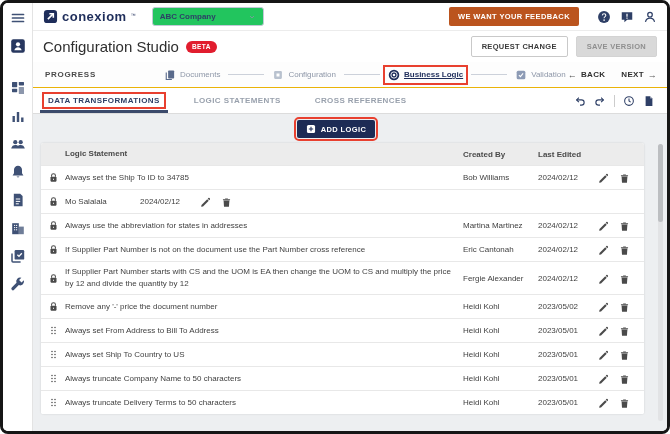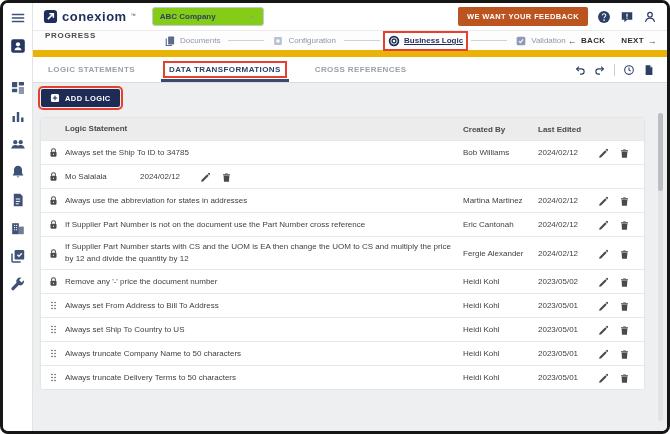--- a/index.html
+++ b/index.html
@@ -17,36 +17,36 @@
 
   
   .main{flex:1;display:flex;flex-direction:column;min-width:0}
 
   
   .topbar{height:28px;display:flex;align-items:center;padding:0 10px;border-bottom:1px solid #ececec;background:#fff;flex-shrink:0}
   .logo{display:flex;align-items:center;gap:4px}
   .logo .icon{width:15px;height:15px}
   .logo-text{font-size:13px;font-weight:bold;color:#1e2d5a;letter-spacing:.5px}
   .logo-mark{font-size:5px;color:#1e2d5a;align-self:flex-start;margin-top:3px}
-  .company{margin-left:16px;width:112px;height:19px;border:1px solid #c2c9d6;border-radius:3px;display:flex;align-items:center;justify-content:space-between;padding:0 7px;font-size:8px;font-weight:bold;color:#2e3f66;background:#84cc16;cursor:pointer}
+  .company{margin-left:16px;width:112px;height:19px;border:1px solid #c2c9d6;border-radius:3px;display:flex;align-items:center;justify-content:space-between;padding:0 7px;font-size:8px;font-weight:bold;color:#2e3f66;background:#22c55e;cursor:pointer}
   .company .icon{width:8px;height:8px;color:#8a93a6}
-  .topbar-right{margin-left:auto;display:flex;align-items:center;gap:9px}
+  .topbar-right{margin-left:auto;display:flex;align-items:center;gap:18px}
   .feedback-btn{background:#bb541e;color:#fff;font-size:7.5px;font-weight:bold;letter-spacing:.4px;border:none;border-radius:2px;padding:5px 9px;cursor:pointer;white-space:nowrap}
   .hicon{background:none;border:none;color:#2e3f66;width:14px;height:14px;cursor:pointer;padding:0}
 
   
   .titlebar{height:31px;display:flex;align-items:center;padding:0 10px;background:#fff;flex-shrink:0}
   .page-title{font-size:15px;color:#2f2f2f;font-weight:400}
   .beta{background:#e11d2e;color:#fff;font-size:6.5px;font-weight:bold;border-radius:8px;padding:2.5px 6px;margin-left:7px;letter-spacing:.4px}
   .titlebar-right{margin-left:auto;display:flex;gap:8px}
   .btn-outline{background:#fff;border:1px solid #c9c9c9;border-radius:2px;font-size:7.5px;font-weight:bold;color:#3a3a3a;padding:5px 10px;letter-spacing:.3px;cursor:pointer;white-space:nowrap}
   .btn-disabled{background:#d9d9d9;border:1px solid #d3d3d3;border-radius:2px;font-size:7.5px;font-weight:bold;color:#8f8f8f;padding:5px 10px;letter-spacing:.3px;cursor:pointer;white-space:nowrap}
 
   
-  .progressbar{height:26px;display:flex;padding:0 12px;border-bottom:7px solid #eab308;background:#fdfdfd;flex-shrink:0}
+  .progressbar{height:26px;display:flex;align-items:center;padding:0 12px;border-bottom:1px solid #eab308;background:#fdfdfd;flex-shrink:0}
   .progress-label{font-size:8px;font-weight:bold;color:#4a4a4a;letter-spacing:.7px}
   .steps{display:flex;align-items:center;margin-left:66px;gap:6px}
   .step{display:flex;align-items:center;gap:4px;cursor:pointer;padding:1px 2px}
   .step .icon{width:12px;height:12px}
   .step-label{font-size:8px;color:#8e97a8;white-space:nowrap}
   .step.done .icon{color:#5a6b8c}
   .step.upcoming .icon{color:#b9c2cf}
   .step[data-name="progress-step-validation"] .icon{color:#8d9bb5}
   .step.active .step-label{color:#1e2d5a;font-weight:bold;text-decoration:underline}
   .connector{width:36px;height:1px;background:#ccd1da}
@@ -61,21 +61,21 @@
   .tab{font-size:8px;font-weight:bold;letter-spacing:.4px;color:#99a1ad;height:100%;display:flex;align-items:center;cursor:pointer;position:relative;background:none;border:none;padding:0}
   .tab.active{color:#2e3f66}
   .tab.active::after{content:"";position:absolute;left:-5px;right:-5px;bottom:0;height:3px;background:#3b4a6b}
   .tab-label{padding:1px 3px}
   .tab-actions{margin-left:auto;display:flex;align-items:center;gap:8px}
   .ticon{background:none;border:none;color:#2e3f66;width:12px;height:12px;padding:0;cursor:pointer}
   .vdiv{width:1px;height:12px;background:#ccc}
 
   
   .content{flex:1;background:#edeff1;padding:6px 0 0 8px;position:relative;overflow:hidden}
-  .content-head{display:flex;justify-content:flex-start;margin-bottom:11px;padding-right:36px}
+  .content-head{display:flex;justify-content:center;margin-bottom:5px;padding-right:36px}
   .add-logic{background:#1d2b55;color:#fff;font-size:7.5px;font-weight:bold;letter-spacing:.4px;border:none;display:flex;align-items:center;gap:5px;padding:4px 9px;border-radius:2px;cursor:pointer}
   .add-logic .icon{width:10px;height:10px}
 
   .table{background:#fff;border-radius:2px;margin-right:23px;box-shadow:0 0 2px rgba(0,0,0,.15);overflow:hidden}
   .thead{display:flex;background:#ececec;height:22px;align-items:center;font-size:8px;font-weight:bold;color:#4a4a4a}
   .trow{display:flex;align-items:center;min-height:24px;border-top:1px solid #e8e8e8;font-size:8px;color:#3f3f3f;background:#fff}
   .col-handle{width:24px;display:flex;justify-content:center;flex-shrink:0}
   .col-handle .icon{width:11px;height:11px;color:#4a4a4a}
   .col-statement{width:398px;padding:4px 10px 4px 0;line-height:1.5;flex-shrink:0}
   .col-created{width:75px;flex-shrink:0}
@@ -222,20 +222,28 @@
             <button class="hicon" data-name="account-button"><span class="icon" data-name="account-icon">
                 <svg viewBox="0 0 16 16" width="100%" height="100%" fill="none" stroke="currentColor" stroke-width="1.4">
                   <circle cx="8" cy="5.4" r="2.6"></circle>
                   <path d="M2.8 13.6c.8-3 2.9-4.3 5.2-4.3s4.4 1.3 5.2 4.3"></path>
                 </svg>
               </span></button>
           </span>
       </div>
     </div>
 
+    <div class="titlebar" data-name="title-bar">
+      <span class="page-title" data-name="page-title">Configuration Studio</span>
+      <span class="beta" data-name="beta-badge">BETA</span>
+      <div class="titlebar-right" data-name="title-bar-actions">
+        <button class="btn-outline" data-name="request-change-button">REQUEST CHANGE</button>
+        <button class="btn-disabled" data-name="save-version-button">SAVE VERSION</button>
+      </div>
+    </div>
 
     <div class="progressbar" data-name="progress-bar">
       <span class="progress-label" data-name="progress-label">PROGRESS</span>
       <div class="steps" data-name="progress-steps">
           <div class="step done" data-name="progress-step-documents">
             <span class="icon" data-name="documents-step-icon">
               <svg viewBox="0 0 16 16" width="100%" height="100%">
                 <rect x="5.5" y="2" width="8" height="10.5" rx="1" fill="currentColor"></rect>
                 <path d="M3 4.5V14h7.5" stroke="currentColor" stroke-width="1.5" fill="none"></path>
               </svg>
@@ -281,25 +289,25 @@
         </button>
         <button class="nav-btn" data-name="next-button">
           <span data-name="next-label">NEXT</span>
           <span class="nav-arrow" data-name="next-arrow-icon">→</span>
         </button>
       </div>
     </div>
 
     <div class="tabsbar" data-name="tabs-bar">
       <div class="tabs" data-name="tabs">
+          <button class="tab active" data-name="tab-data-transformations">
+            <span class="tab-label annotated" data-name="tab-label">DATA TRANSFORMATIONS</span>
+          </button>
           <button class="tab" data-name="tab-logic-statements">
             <span class="tab-label" data-name="tab-label">LOGIC STATEMENTS</span>
-          </button>
-          <button class="tab active" data-name="tab-data-transformations">
-            <span class="tab-label annotated" data-name="tab-label">DATA TRANSFORMATIONS</span>
           </button>
           <button class="tab" data-name="tab-cross-references">
             <span class="tab-label" data-name="tab-label">CROSS REFERENCES</span>
           </button>
         </div>
       <div class="tab-actions" data-name="tab-actions">
           <button class="ticon" data-name="undo-button"><span class="icon" data-name="undo-icon">
               <svg viewBox="0 0 16 16" width="100%" height="100%" fill="none" stroke="currentColor" stroke-width="1.5">
                 <path d="M3.5 6.5h6.5a3.5 3.5 0 0 1 0 7H8"></path>
                 <path d="M6.5 3.5l-3 3 3 3"></path>

